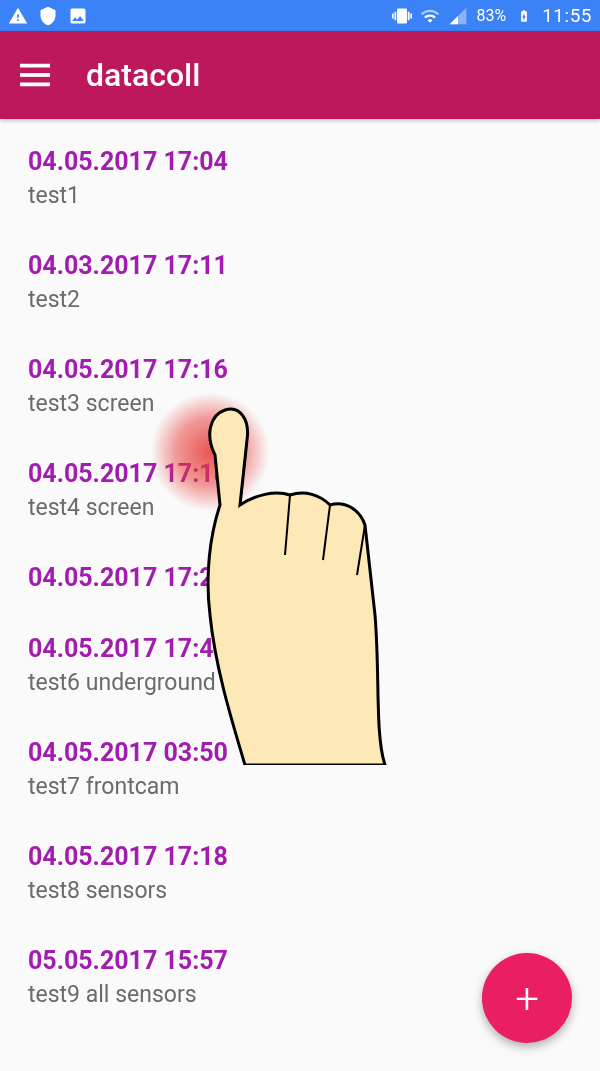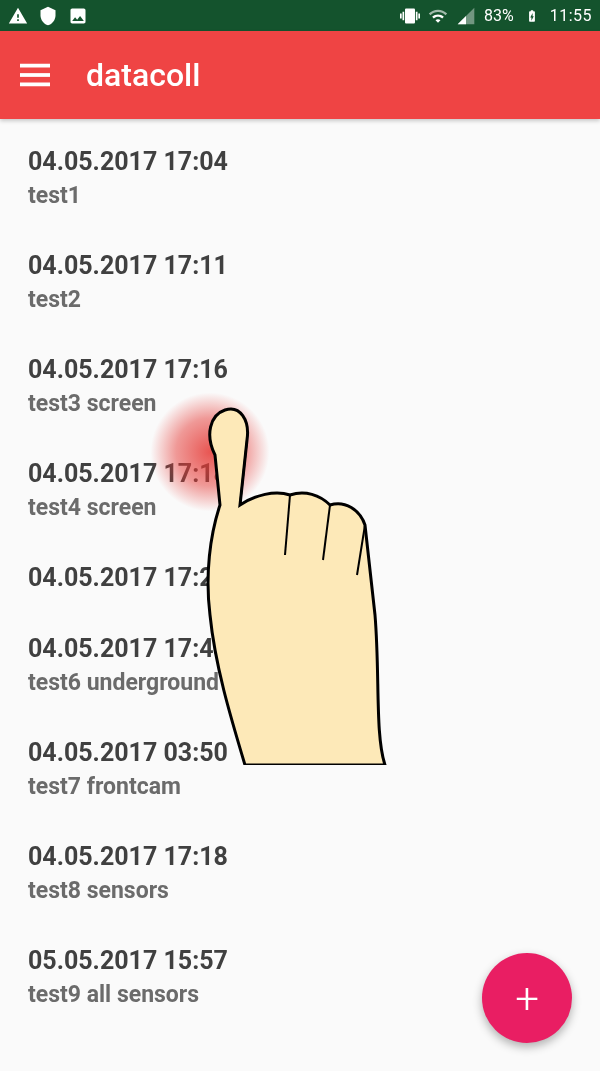--- a/index.html
+++ b/index.html
@@ -6,36 +6,36 @@
     body {
       width: 600px;
       height: 1071px;
       font-family: Roboto, Arial, sans-serif;
       background: #fafafa;
       overflow: hidden;
       position: relative;
     }
     .status-bar {
       height: 31px;
-      background: #14532d;
+      background: #3b82f6;
       display: flex;
       align-items: center;
       justify-content: space-between;
       padding: 0 8px;
       color: #fff;
       font-size: 18px;
     }
     .status-left { display: flex; gap: 10px; align-items: center; }
     .status-right { display: flex; gap: 8px; align-items: center; }
     .status-icon { width: 20px; height: 20px; display:flex; align-items:center; justify-content:center; }
-    .status-time { font-size: 16px; letter-spacing: 0.5px; }
+    .status-time { font-size: 19px; letter-spacing: 0.5px; }
     .status-battery { font-size: 16px; }
     .app-bar {
       height: 88px;
-      background: #ef4444;
+      background: #be185d;
       display: flex;
       align-items: center;
       padding: 12px 20px;
       gap: 36px;
       box-shadow: 0 2px 4px rgba(0,0,0,0.2);
     }
     .hamburger { cursor: pointer; }
     .hamburger svg { display:block; }
     .app-title {
       color: #fff;
@@ -45,27 +45,27 @@
     .list {
       padding: 28px 28px 0 28px;
     }
     .list-item {
       margin-bottom: 42px;
       cursor: pointer;
     }
     .item-timestamp {
       font-size: 25px;
       font-weight: 700;
-      color: #404040;
+      color: #a21caf;
       margin-bottom: 6px;
     }
     .item-label {
       font-size: 23px;
       color: #6b6b6b;
-      font-weight: 700;
+      font-weight: 400;
     }
     .fab {
       position: absolute;
       right: 28px;
       bottom: 28px;
       width: 90px;
       height: 90px;
       border-radius: 50%;
       background: #e91e63;
       display: flex;
@@ -157,21 +157,21 @@
   </div>
   <div class="app-title">datacoll</div>
 </div>
 
 <div class="list">
   <div class="list-item">
     <div class="item-timestamp">04.05.2017 17:04</div>
     <div class="item-label">test1</div>
   </div>
   <div class="list-item">
-    <div class="item-timestamp">04.05.2017 17:11</div>
+    <div class="item-timestamp">04.03.2017 17:11</div>
     <div class="item-label">test2</div>
   </div>
   <div class="list-item">
     <div class="item-timestamp">04.05.2017 17:16</div>
     <div class="item-label">test3 screen</div>
   </div>
   <div class="list-item">
     <div class="item-timestamp">04.05.2017 17:18</div>
     <div class="item-label">test4 screen</div>
   </div>

